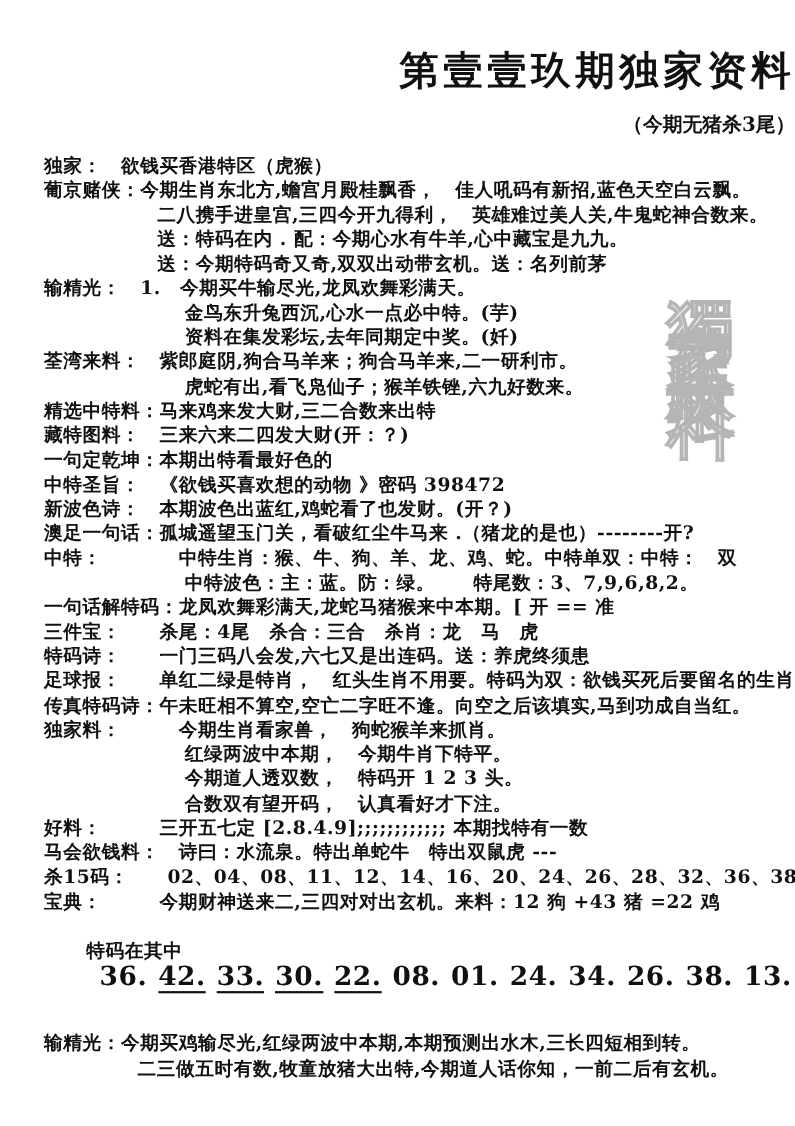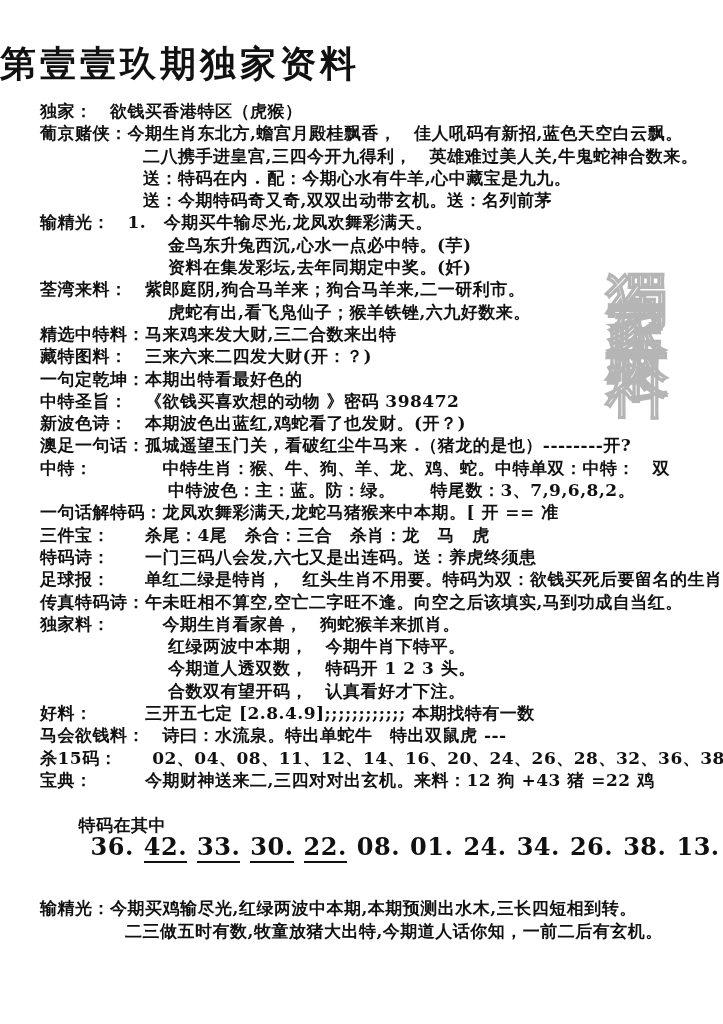--- a/index.html
+++ b/index.html
@@ -16,21 +16,21 @@
   .watermark {
     position:absolute; top:226px; left:606px; z-index:0;
     writing-mode:vertical-rl; text-orientation:upright;
     font-size:62px; line-height:1; letter-spacing:16px;
     font-weight:bold;
     color:#f2f2f2;
     -webkit-text-stroke:1.3px #b5b5b5;
     user-select:none;
   }
 
-  .header { position:relative; z-index:1; text-align:left; padding-top:42px;font-family:Liberation Serif, serif; }
+  .header { position:relative; z-index:1; text-align:right; padding-top:42px; }
   .title  { font-size:36px; font-weight:bold; letter-spacing:4px; margin:0; line-height:44px; }
   .subtitle { font-size:18px; font-weight:bold; margin-top:16px; line-height:24px; }
 
   .doc { position:relative; z-index:1; margin-left:40px; }
   .doc-top { margin-top:14px; }
   .line {
     font-size:17px; line-height:22.3px; font-weight:bold;
     white-space:pre; letter-spacing:0.5px;
   }
   .label { white-space:pre; }
@@ -46,20 +46,21 @@
 </style>
 </head>
 <body>
 
 <div class="page">
 
   <div class="watermark">獨家正版來料</div>
 
   <div class="header">
     <h1 class="title">第壹壹玖期独家资料</h1>
+    <div class="subtitle">（今期无猪杀3尾）</div>
   </div>
 
   <div class="doc doc-top" id="lines-top">
       <div class="line"><span class="label">独家：</span><span class="text">　欲钱买香港特区（虎猴）</span></div>
       <div class="line"><span class="label">葡京赌侠：</span><span class="text">今期生肖东北方,蟾宫月殿桂飘香，　佳人吼码有新招,蓝色天空白云飘。</span></div>
       <div class="line i1"><span class="text">二八携手进皇宫,三四今开九得利，　英雄难过美人关,牛鬼蛇神合数来。</span></div>
       <div class="line i1"><span class="text">送：特码在内 . 配：今期心水有牛羊,心中藏宝是九九。</span></div>
       <div class="line i1"><span class="text">送：今期特码奇又奇,双双出动带玄机。送：名列前茅</span></div>
       <div class="line"><span class="label">输精光：</span><span class="text">　1.　今期买牛输尽光,龙凤欢舞彩满天。</span></div>
       <div class="line i2"><span class="text">金鸟东升兔西沉,心水一点必中特。(芋)</span></div>

